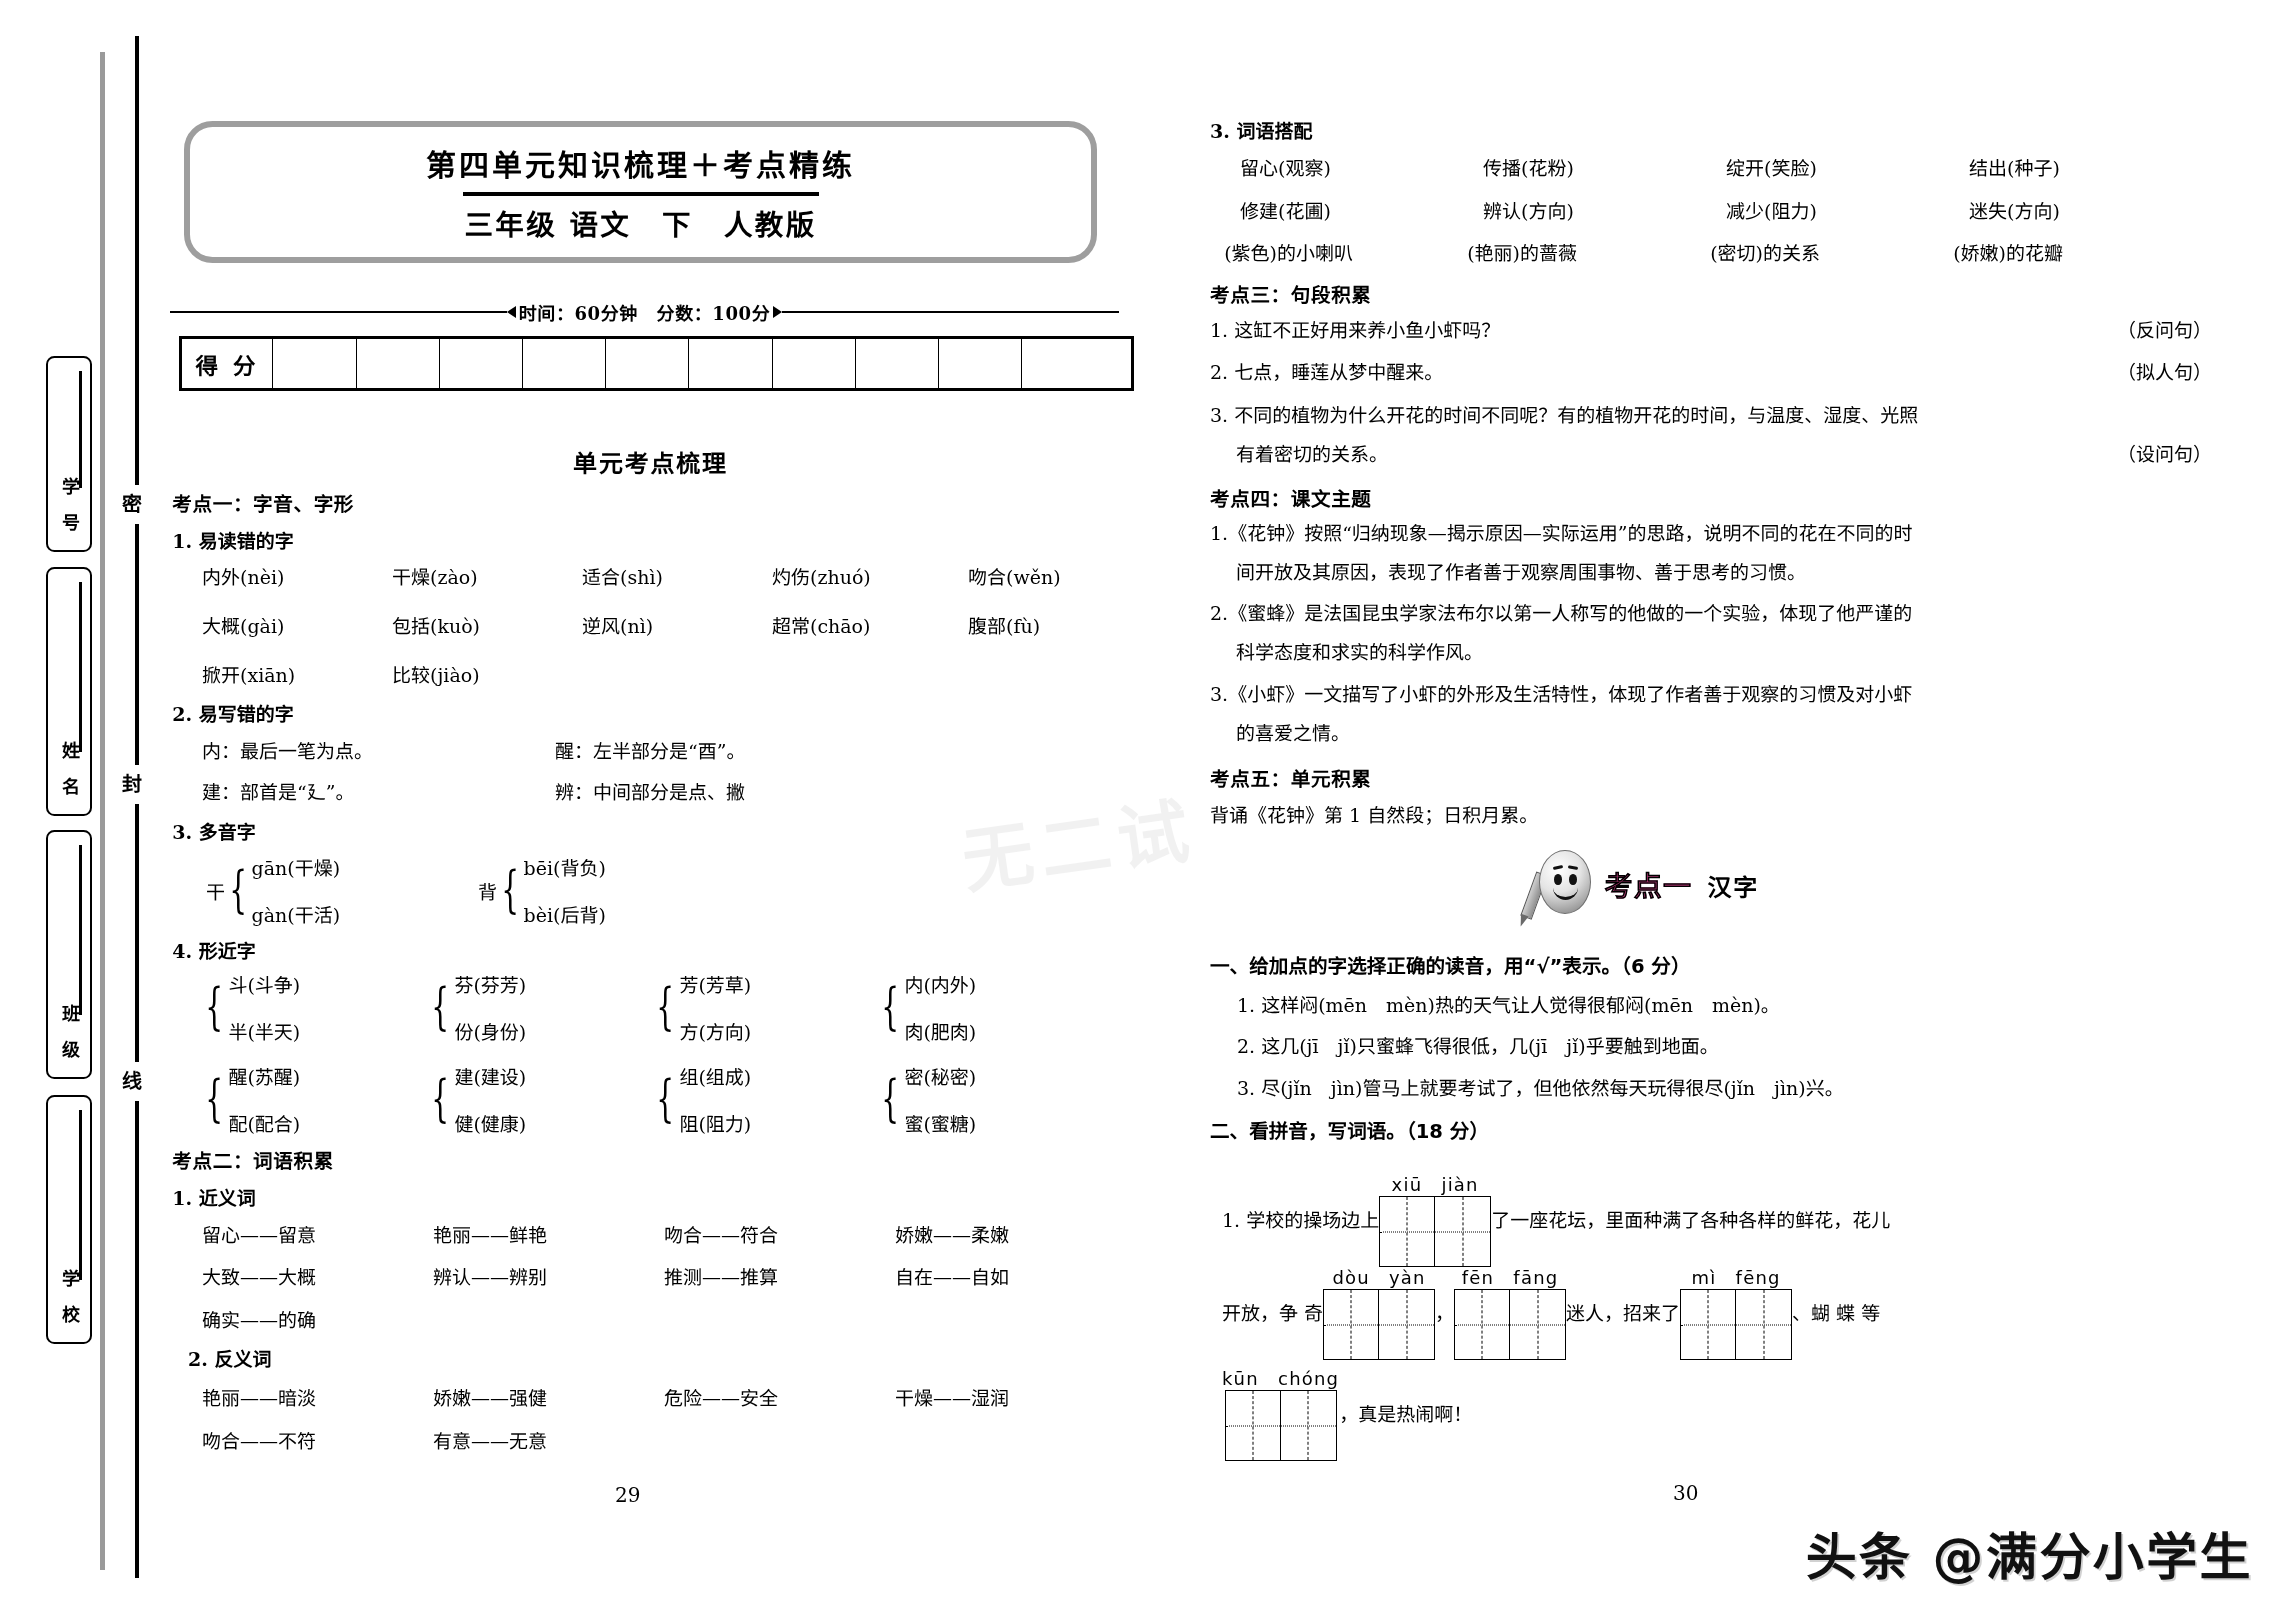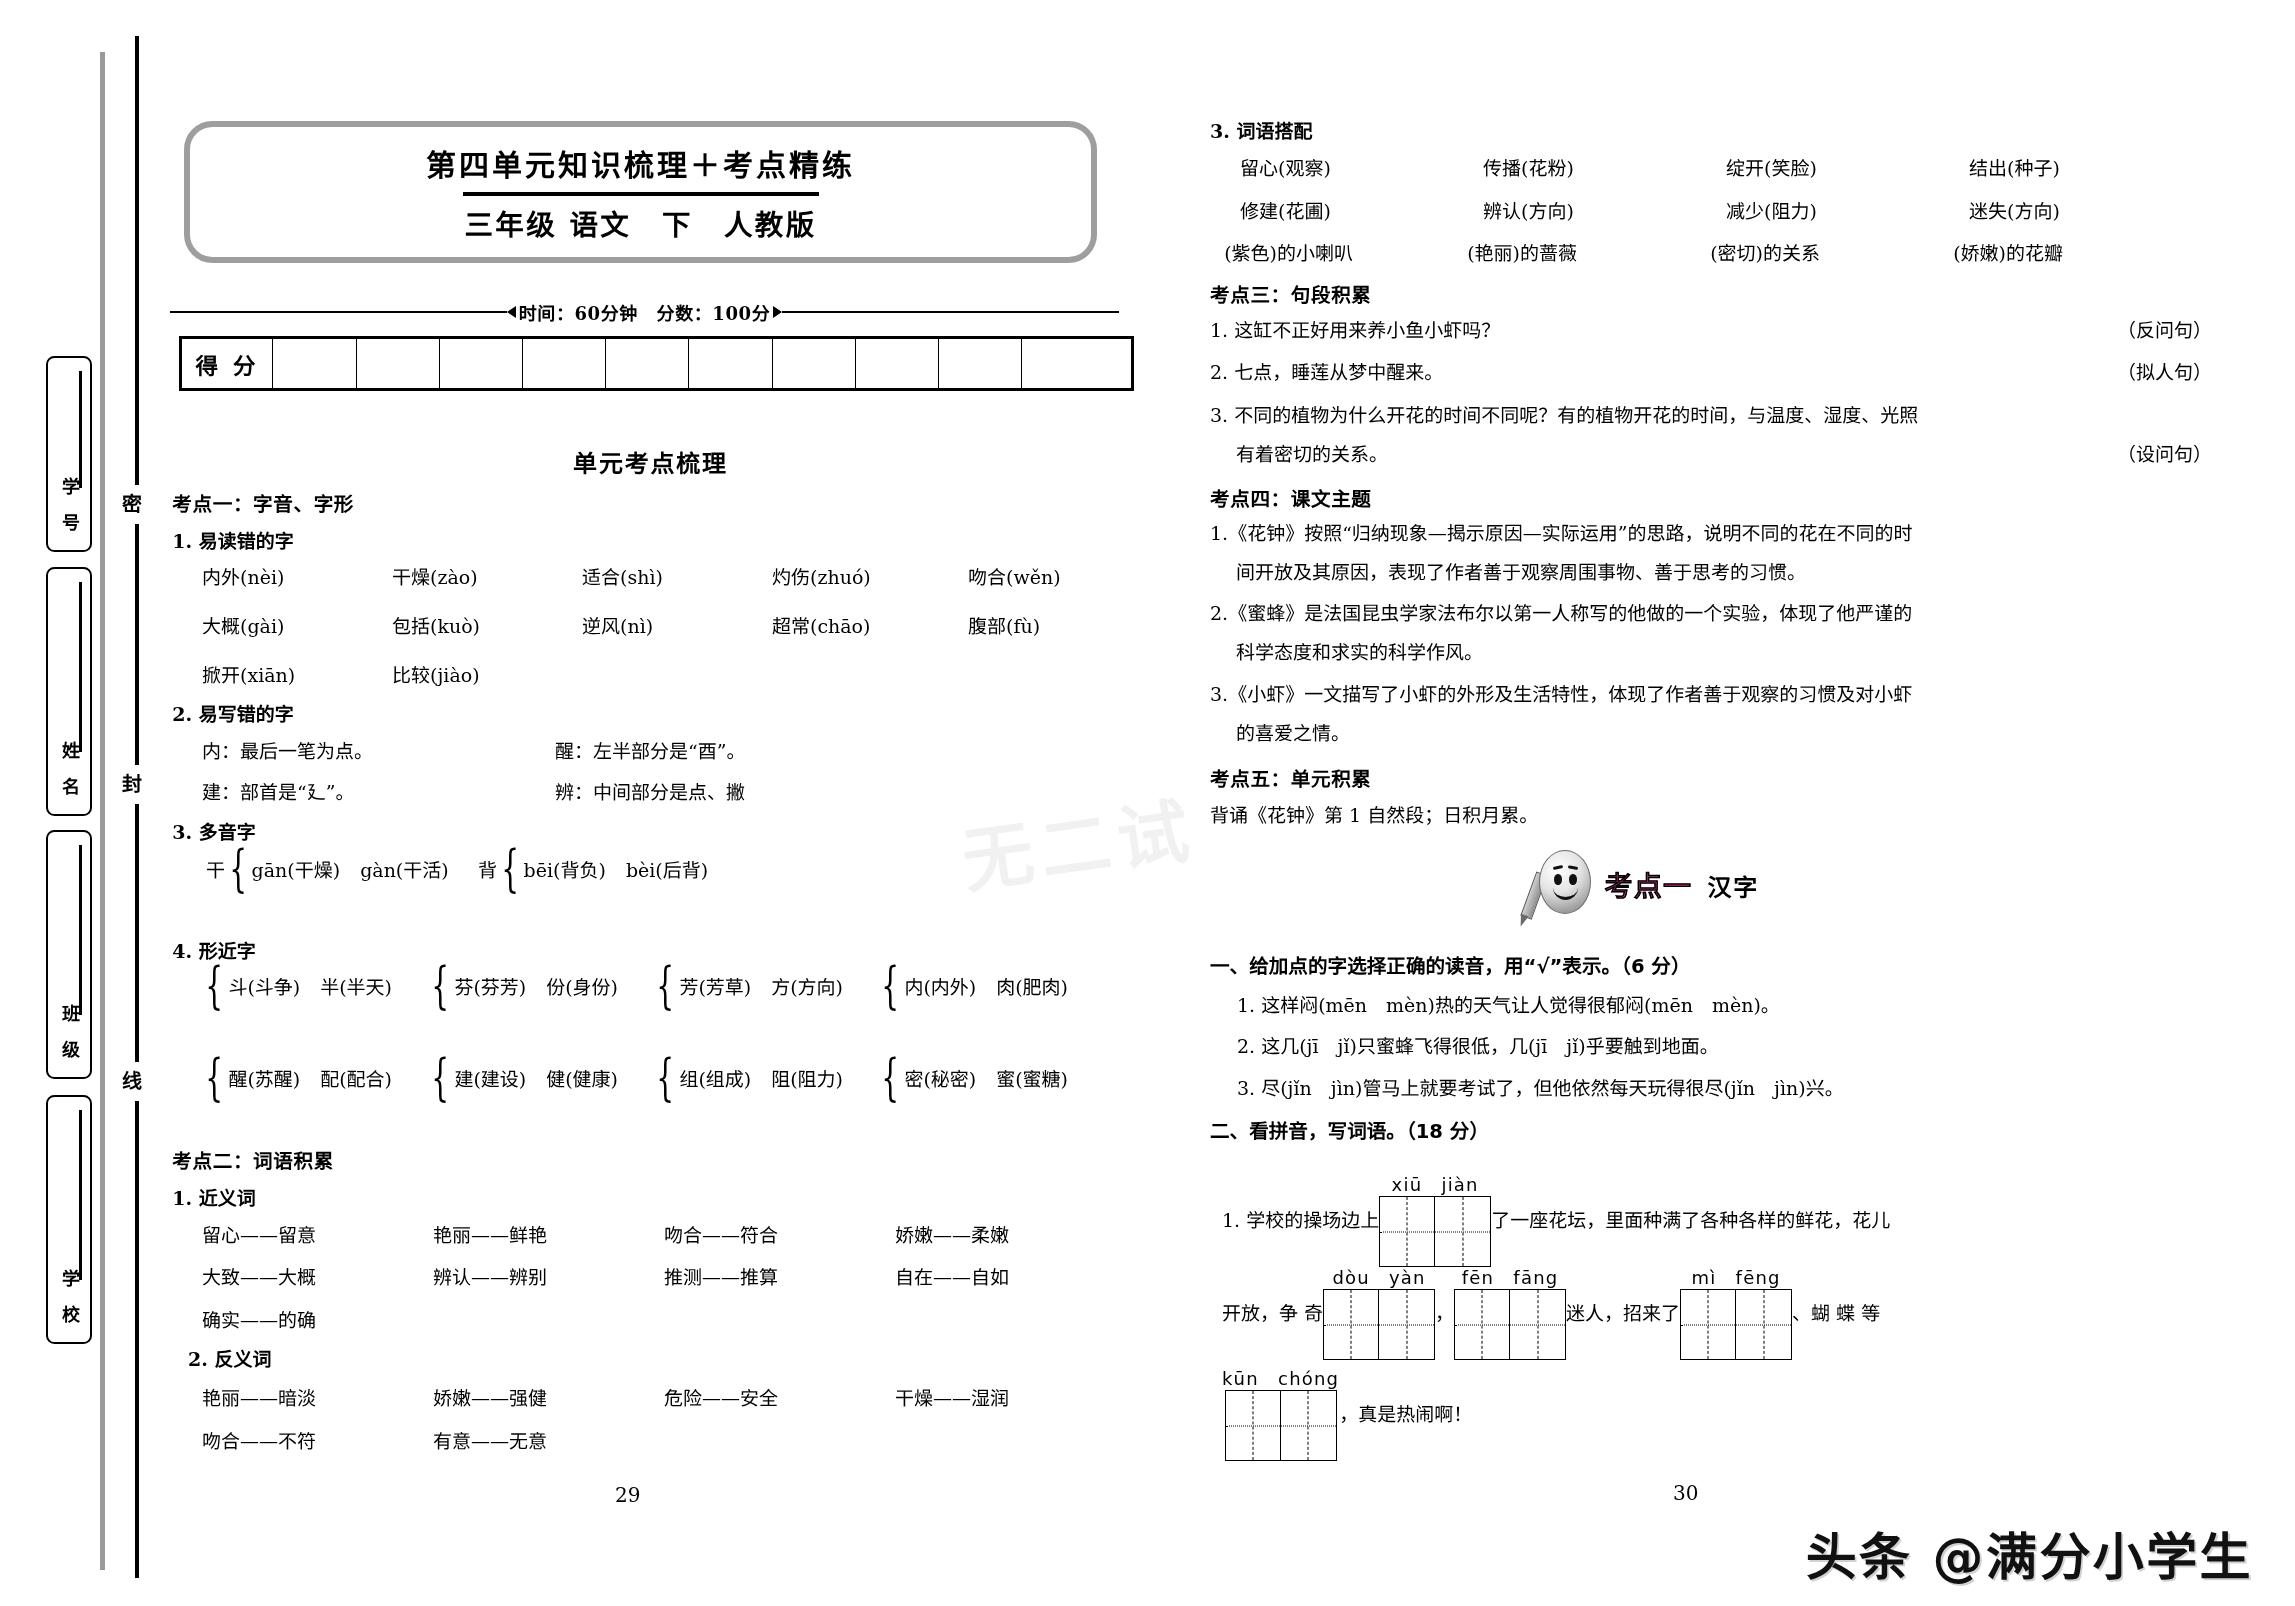--- a/index.html
+++ b/index.html
@@ -114,21 +114,21 @@
   .grid4{display:flex;}
   .grid4 > div{font-size:19px; font-family:"DejaVu Serif",serif; white-space:nowrap;}
 
   
   .brace-grp{display:flex; align-items:center; font-size:19px; font-family:"DejaVu Serif",serif;}
   .brace-key{margin-right:1.2px;}
   .brace{
     font-size:51px; line-height:0.62; font-family:"DejaVu Serif",serif;
     transform:scaleX(0.55); display:inline-block; margin:0 -2.4px 0 -4.7px;
   }
-  .brace-rows{display:flex; flex-direction:row; gap:20px;}
+  .brace-rows{display:flex; flex-direction:column; gap:20px;}
   .brace-rows > div{white-space:nowrap;}
 
   
   .rt-line{font-size:19px; font-family:"DejaVu Serif",serif; line-height:1.42;}
   .rt-row{display:flex; justify-content:space-between;}
 
   
   .badge-wrap{
     position:absolute; display:flex; align-items:center; gap:9.5px;
   }

